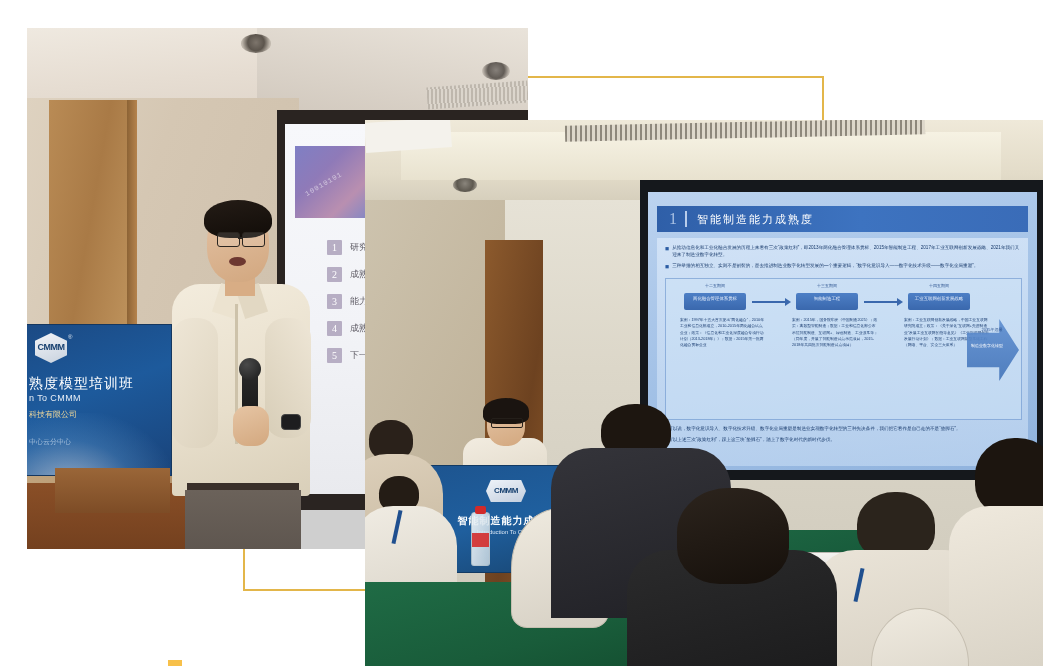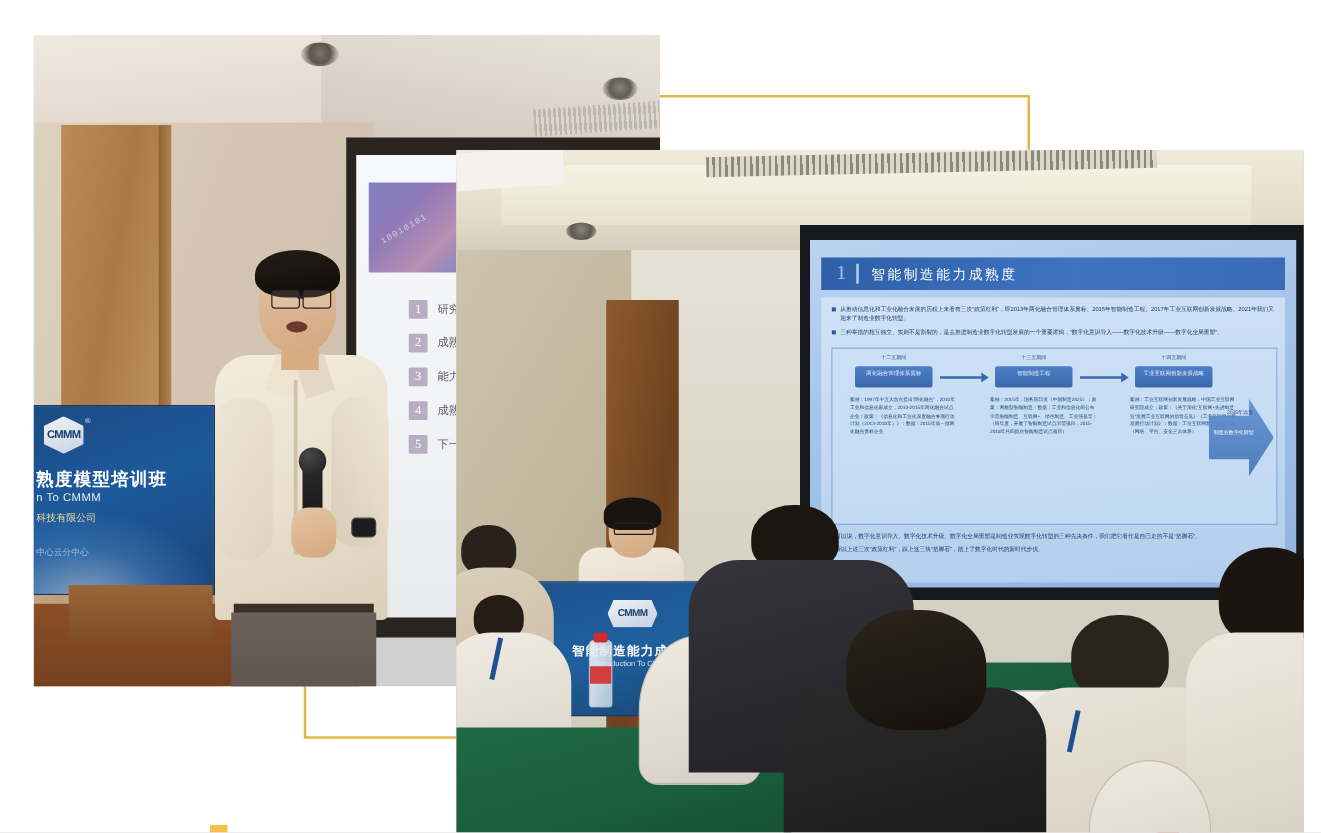--- a/index.html
+++ b/index.html
@@ -130,21 +130,21 @@
     background:linear-gradient(160deg,#f2f4f8,#c8d2de);
     clip-path:polygon(50% 0,100% 26%,100% 74%,50% 100%,0 74%,0 26%);
   }
   .a-logo-txt{
     position:absolute;left:0;top:9px;width:32px;text-align:center;
     font-size:9px;font-weight:bold;color:#17406f;letter-spacing:-.5px;
   }
   .a-logo-r{position:absolute;left:33px;top:1px;font-size:6px;color:#dde5ef;}
   .a-b-title{
     position:absolute;left:6px;top:50px;width:150px;
-    font-size:14px;font-weight:bold;color:#ffffff;white-space:nowrap;
+    font-size:14px;font-weight:normal;color:#ffffff;white-space:nowrap;
     letter-spacing:1px;
   }
   .a-b-sub{
     position:absolute;left:6px;top:68px;width:150px;
     font-size:9px;color:#e8eef6;white-space:nowrap;letter-spacing:.4px;
   }
   .a-b-org{
     position:absolute;left:6px;top:84px;width:150px;
     font-size:8px;color:#f0d89a;white-space:nowrap;
   }

